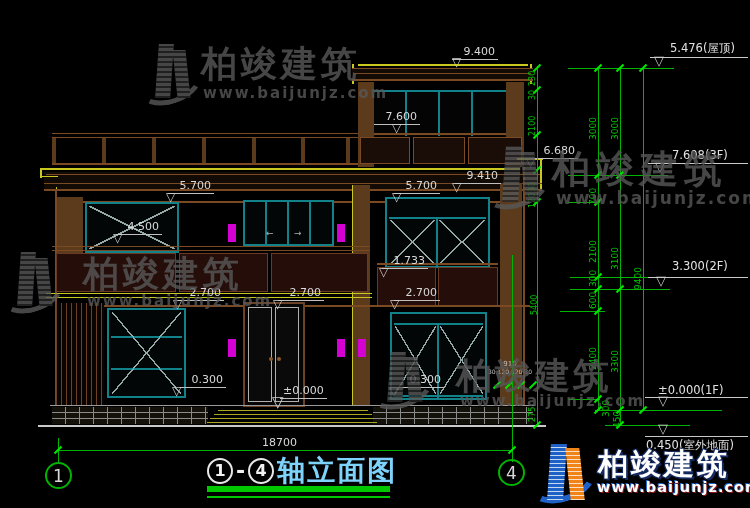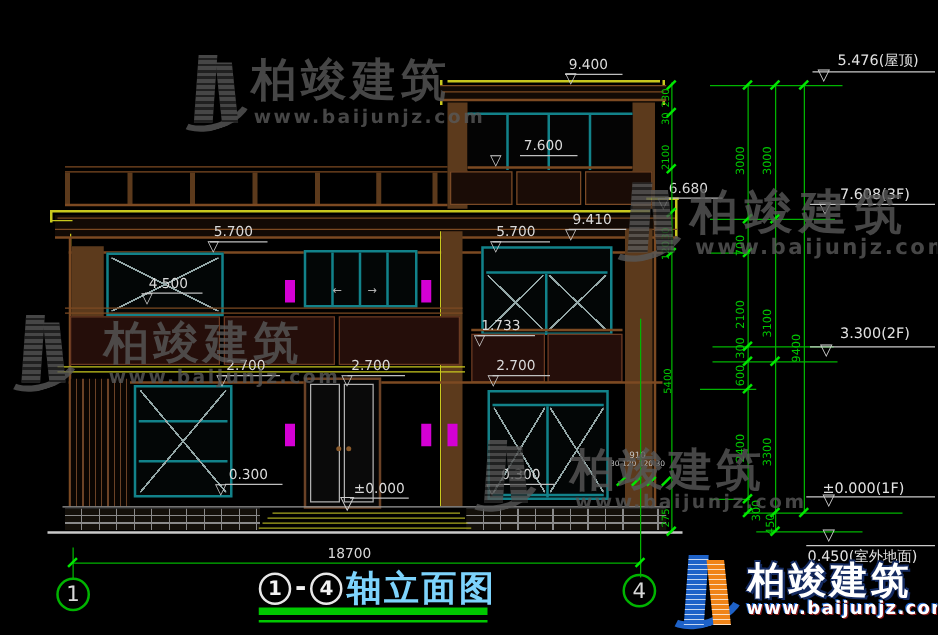--- a/index.html
+++ b/index.html
@@ -20,21 +20,21 @@
   .tealline{background:#12828a;}
   .xpane{background:
     linear-gradient(to top right, transparent calc(50% - 0.7px), #94a8a8 calc(50% - 0.7px), #94a8a8 calc(50% + 0.7px), transparent calc(50% + 0.7px)),
     linear-gradient(to bottom right, transparent calc(50% - 0.7px), #94a8a8 calc(50% - 0.7px), #94a8a8 calc(50% + 0.7px), transparent calc(50% + 0.7px));}
   .brick{background:
     repeating-linear-gradient(90deg, transparent 0 13px, #8a8a8a 13px 14px),
     repeating-linear-gradient(0deg, #14100a 0 5px, #8a8a8a 5px 6px);}
   .slats{background:repeating-linear-gradient(90deg,#6b4226 0 1px, #0a0502 1px 5px);}
   .lamp{background:#d400d4;}
   .lbl{color:#d9d9d9;font-size:11px;line-height:12px;border-bottom:1px solid #bfbfbf;
-       padding:0 3px 1px 3px;min-width:40px;text-align:left;white-space:nowrap;}
+       padding:0 3px 1px 3px;min-width:40px;text-align:right;white-space:nowrap;}
   .tri{color:#cfcfcf;font-size:12px;line-height:12px;}
   .tri-big{font-size:15px;}
   .vtxt{color:#00c800;font-size:9px;line-height:10px;white-space:nowrap;
         transform:rotate(-90deg);transform-origin:0 0;font-family:"DejaVu Sans",sans-serif;}
   .tick{width:10px;height:2px;background:#00e800;transform:rotate(-45deg);}
   .flag-text{color:#e2e2e2;font-size:11.5px;white-space:nowrap;}
   .dim-text{color:#d9d9d9;font-size:11px;}
   .cluster{color:#c4c4c4;font-size:7px;line-height:7px;text-align:center;white-space:nowrap;}
   .cluster .c2{font-size:6px;}
   
@@ -173,21 +173,21 @@
     <i class="a" style="left:218px;top:410px;width:150px;height:1px;background:#a8a820"></i>
     <i class="a" style="left:214px;top:414px;width:158px;height:1px;background:#a8a820"></i>
     <i class="a" style="left:210px;top:418px;width:164px;height:1px;background:#a8a820"></i>
     <i class="a" style="left:207px;top:422px;width:170px;height:1px;background:#a8a820"></i>
     <i class="a wl" style="left:38px;top:425px;width:508px;height:2px"></i>
   </div>
 
   <div style="z-index:5">
     <span class="a lbl" style="left:452px;top:46px">9.400</span>
     <span class="a tri" style="left:452px;top:56px">▽</span>
-    <span class="a lbl" style="left:416px;top:111px">7.600</span>
+    <span class="a lbl" style="left:374px;top:111px">7.600</span>
     <span class="a tri" style="left:392px;top:122px">▽</span>
     <span class="a lbl" style="left:532px;top:145px">6.680</span>
     <span class="a tri" style="left:526px;top:156px">▽</span>
     <span class="a lbl" style="left:455px;top:170px">9.410</span>
     <span class="a tri" style="left:452px;top:181px">▽</span>
     <span class="a lbl" style="left:168px;top:180px">5.700</span>
     <span class="a tri" style="left:166px;top:191px">▽</span>
     <span class="a lbl" style="left:394px;top:180px">5.700</span>
     <span class="a tri" style="left:392px;top:191px">▽</span>
     <span class="a lbl" style="left:116px;top:221px">4.500</span>

